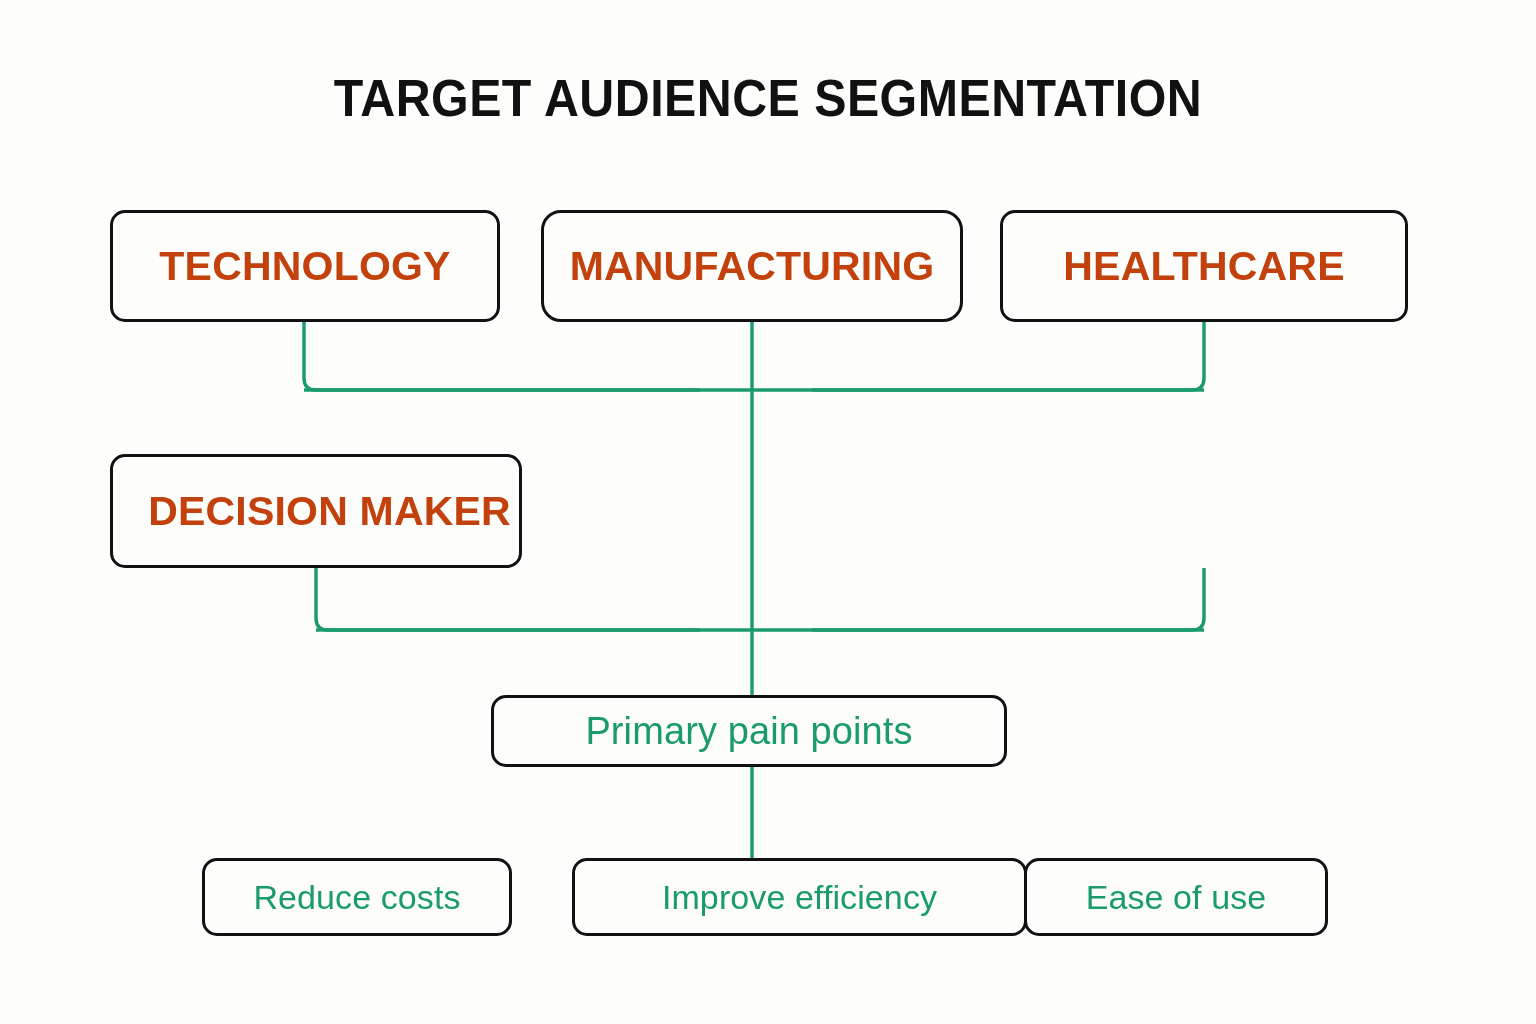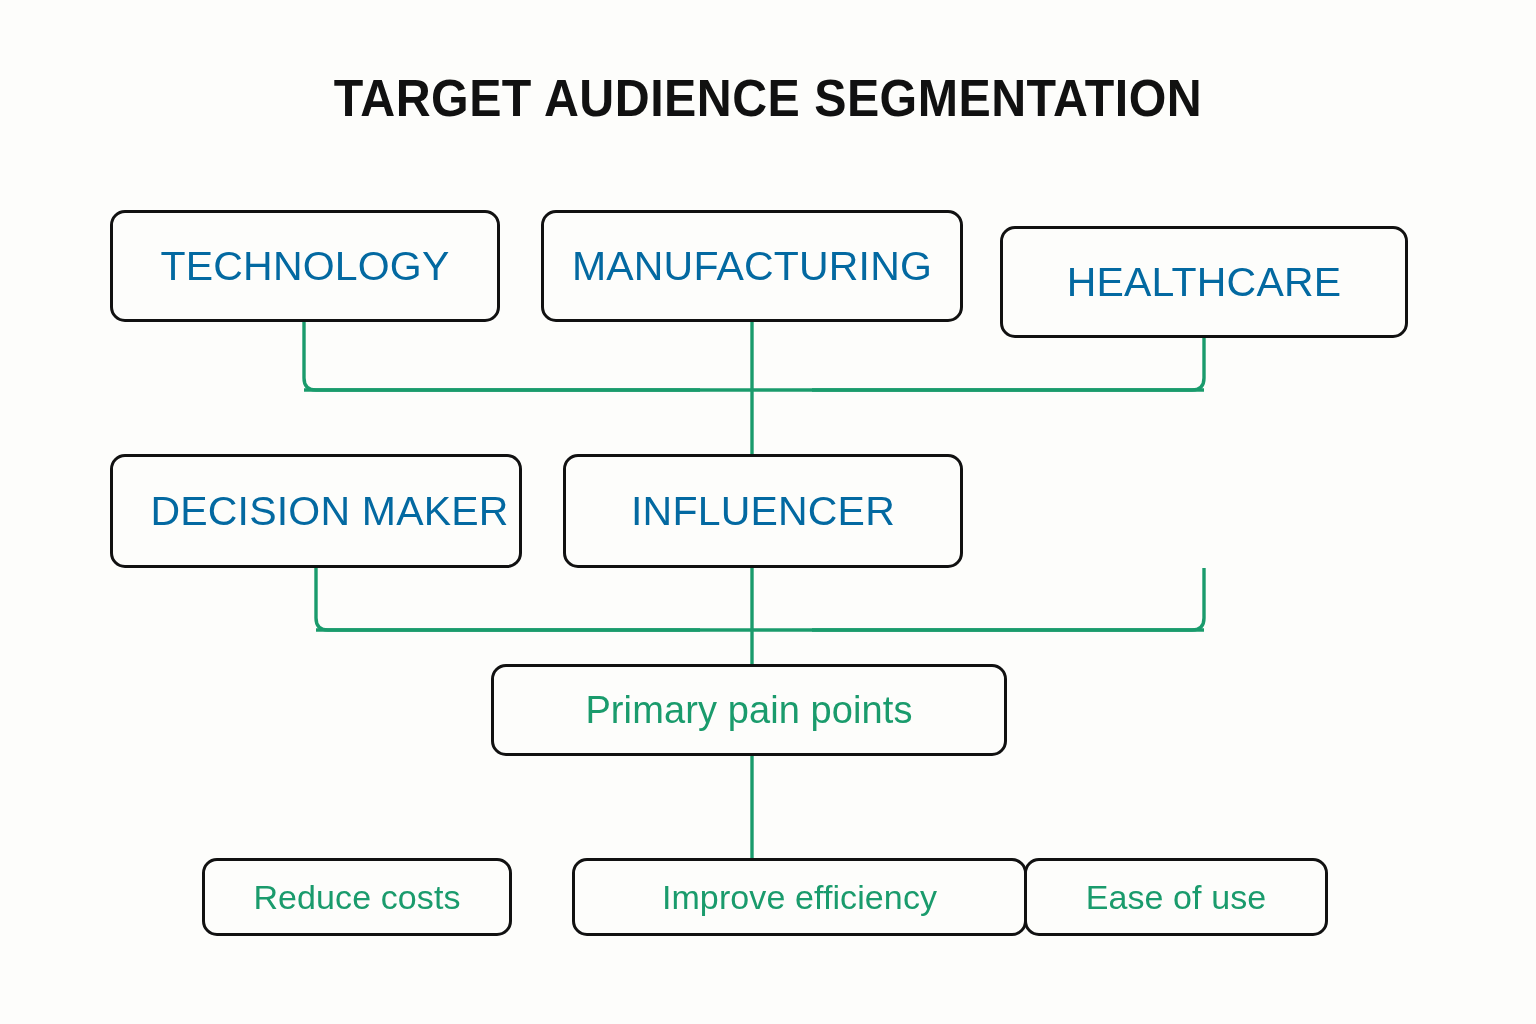--- a/index.html
+++ b/index.html
@@ -61,22 +61,22 @@
   }
   .node .label {
     font-family: "Liberation Sans", sans-serif;
     line-height: 1;
     white-space: nowrap;
     display: block;
   }
   
   .node.seg .label {
     font-size: 41px;
-    font-weight: 400;
-    color: #0369a1;
+    font-weight: 700;
+    color: #c2410c;
     letter-spacing: 0.2px;
   }
   
   .node.pain .label {
     font-size: 34px;
     font-weight: 400;
     color: #1a9b6c;
     letter-spacing: 0.1px;
   }
   .node.painhead .label {
@@ -110,38 +110,35 @@
 
       <path d="M 752 698 L 752 858"></path>
 
     </g>
   </svg>
 
   <div class="node seg" style="left:110px; top:210px; width:390px; height:112px;">
     <span class="label">TECHNOLOGY</span>
   </div>
 
-  <div class="node seg" style="left:541px; top:210px; width:422px; height:112px;">
+  <div class="node seg" style="left:541px; top:210px; width:422px; height:112px;border-radius:20px;">
     <span class="label">MANUFACTURING</span>
   </div>
 
-  <div class="node seg" style="left:1000px; top:226px; width:408px; height:112px;">
+  <div class="node seg" style="left:1000px; top:210px; width:408px; height:112px;">
     <span class="label">HEALTHCARE</span>
   </div>
 
   <div class="node seg" style="left:110px; top:454px; width:412px; height:114px;padding-left:27px;">
     <span class="label">DECISION MAKER</span>
   </div>
 
-  <div class="node seg" style="left:563px; top:454px; width:400px; height:114px;">
-    <span class="label">INFLUENCER</span>
-  </div>
 
 
-  <div class="node painhead" style="left:491px; top:664px; width:516px; height:92px;">
+  <div class="node painhead" style="left:491px; top:695px; width:516px; height:72px;">
     <span class="label">Primary pain points</span>
   </div>
 
   <div class="node pain" style="left:202px; top:858px; width:310px; height:78px;">
     <span class="label">Reduce costs</span>
   </div>
 
   <div class="node pain" style="left:572px; top:858px; width:455px; height:78px;">
     <span class="label">Improve efficiency</span>
   </div>

